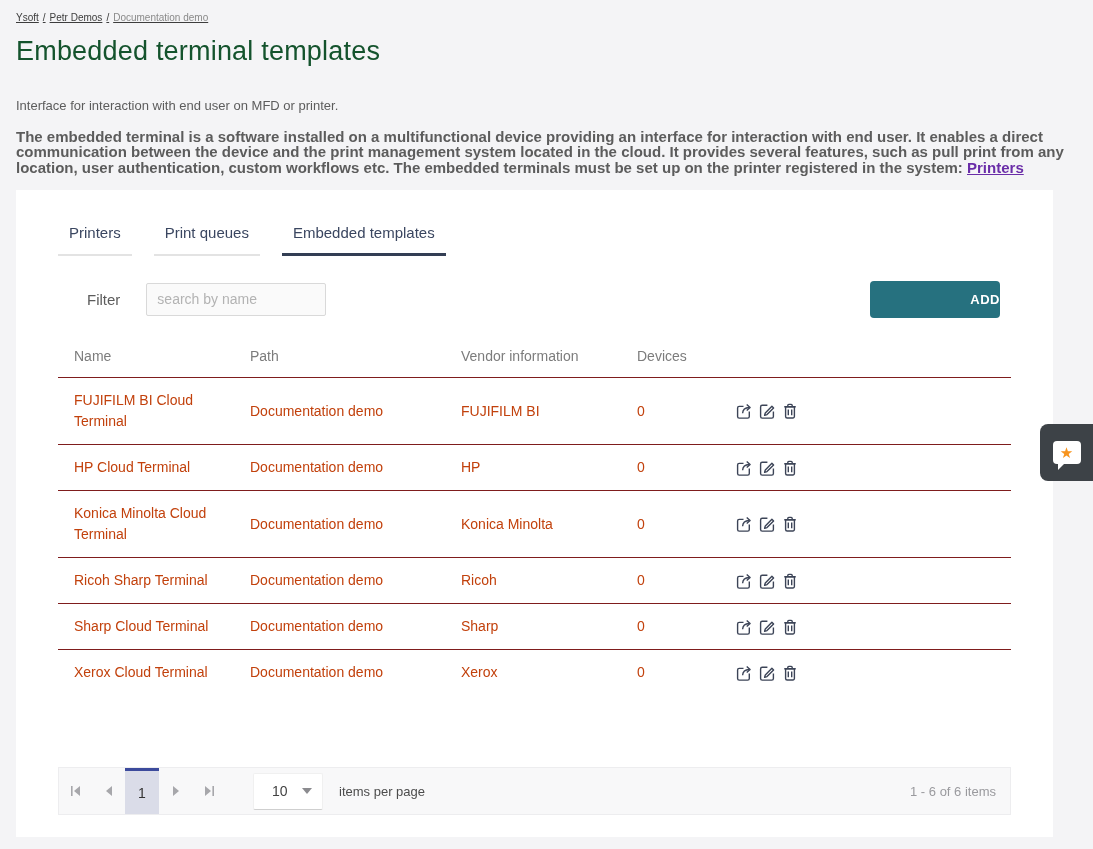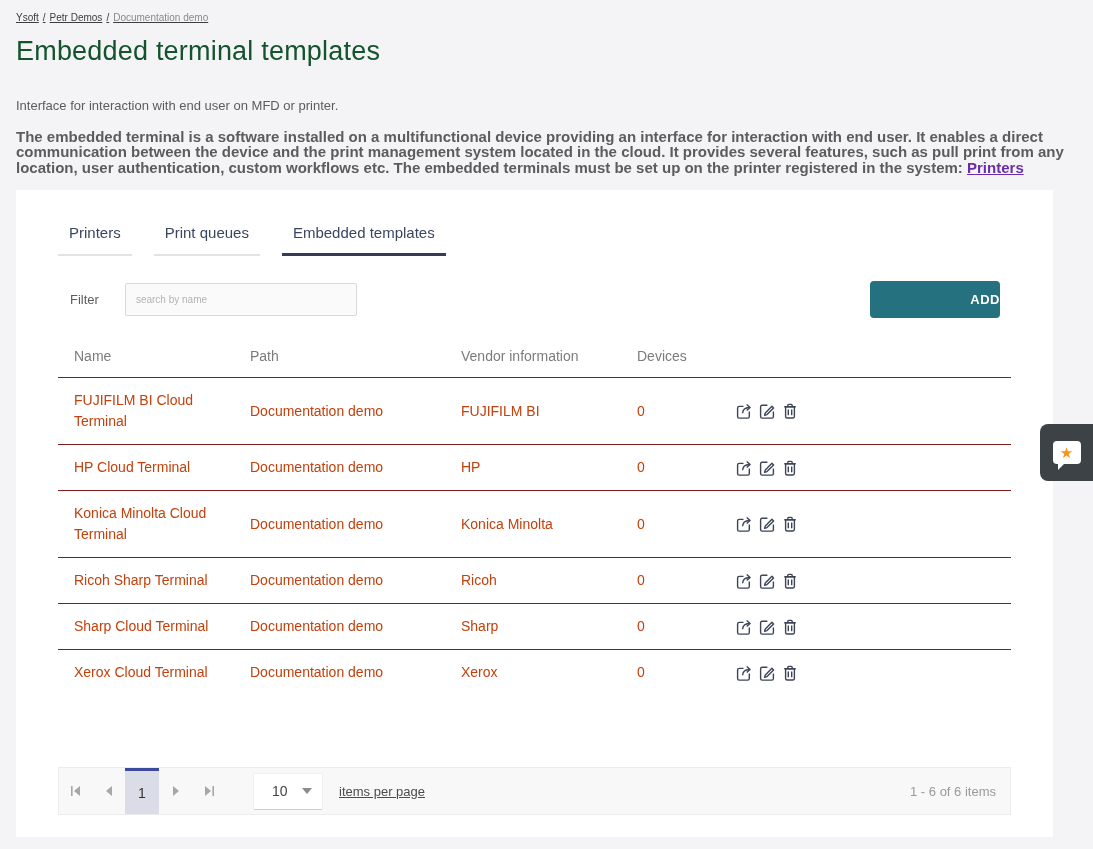--- a/index.html
+++ b/index.html
@@ -48,29 +48,29 @@
   }
   .tab.active { border-bottom: 3px solid #333e54; padding-bottom: 4px; }
 
   
   .filter-row {
     margin-top: 24px;
     display: flex;
     align-items: center;
     height: 38px;
   }
-  .filter-label { font-size: 13px; color: #5c5c5c; margin-left: 12px; }
+  .filter-label { font-size: 15px; color: #5c5c5c; margin-left: 29px; }
   .search-input {
     margin-left: 26px;
-    width: 232px; height: 33px;
+    width: 180px; height: 33px;
     background: #fafafa;
     border: 1px solid #d9d9d9;
     border-radius: 2px;
     font-family: "Liberation Sans", sans-serif;
-    font-size: 10px;
+    font-size: 14px;
     color: #424242;
     padding: 0 10px;
     outline: none;
   }
   .search-input::placeholder { color: #b3b3b3; }
   .add-button {
     margin-left: auto;
     margin-right: 11px;
     width: 130px; height: 37px;
     background: #26717f;
@@ -142,21 +142,21 @@
     padding: 0 10px 0 18px;
     cursor: pointer;
   }
   .page-size .value { font-size: 14px; color: #424242; flex: 1; }
   .page-size .caret {
     width: 0; height: 0;
     border-left: 5px solid transparent;
     border-right: 5px solid transparent;
     border-top: 6px solid #8b8b8f;
   }
-  .per-page-label { margin-left: 16px; color: #4c4c4c; text-decoration: underline; }
+  .per-page-label { margin-left: 16px; color: #4c4c4c; }
   .pager-info { margin-left: auto; margin-right: 14px; color: #9a9a9e; }
 
   
   .feedback-widget {
     position: absolute;
     top: 424px; right: 0;
     width: 53px; height: 57px;
     background: #3d4247;
     border-radius: 8px 0 0 8px;
     display: flex; align-items: center; justify-content: center;

